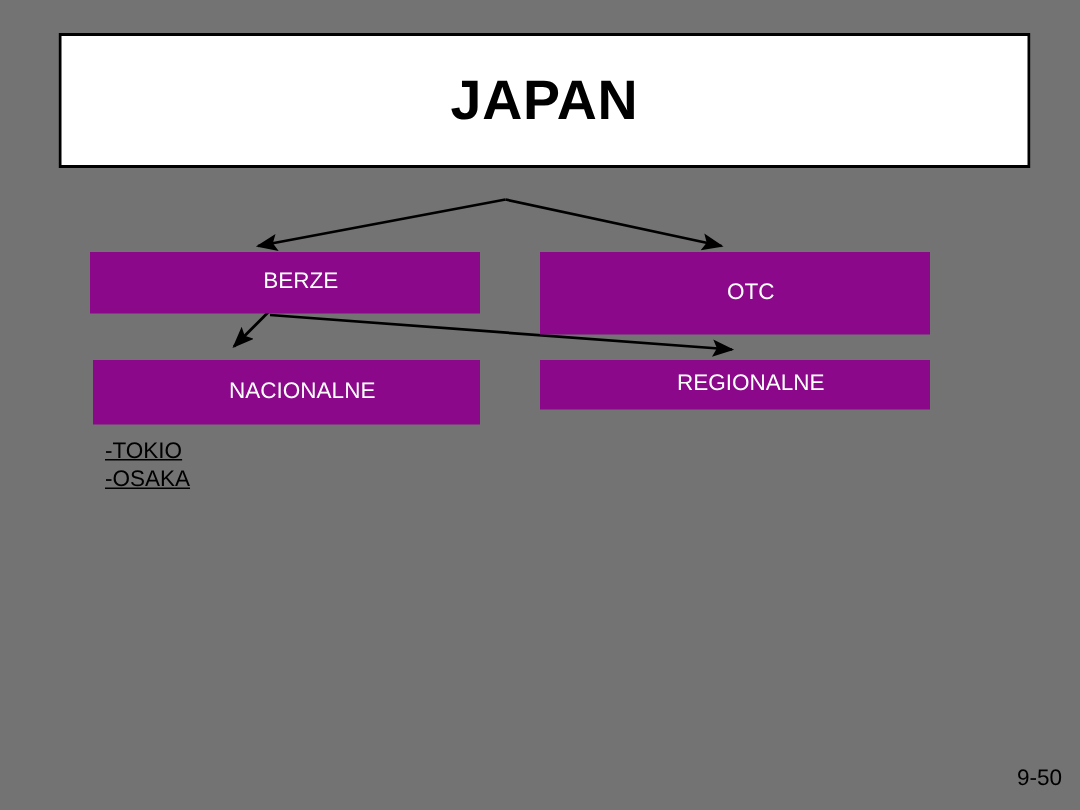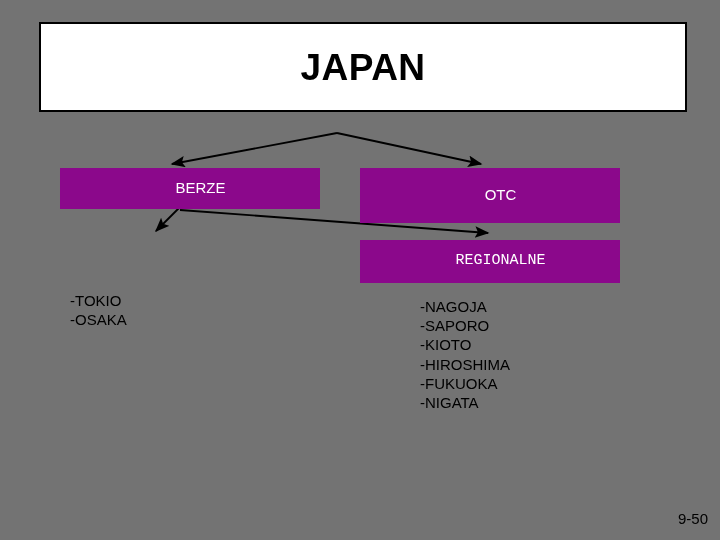--- a/index.html
+++ b/index.html
@@ -53,39 +53,40 @@
     align-items: center;
     justify-content: center;
     font-size: 15px;
     line-height: 1.1;
     box-sizing: border-box;
     padding-left: 21px;
   }
   #box-berze      { left: 60px;  top: 168px; width: 260px; height: 41px; }
   #box-otc        { left: 360px; top: 168px; width: 260px; height: 55px; }
   #box-nacionalne { left: 62px;  top: 240px; width: 258px; height: 43px; }
-  #box-regionalne { left: 360px; top: 240px; width: 260px; height: 43px; font-family: Liberation Mono, monospace; }
+  #box-regionalne { left: 360px; top: 240px; width: 260px; height: 33px; }
 
   
   #arrows {
     position: absolute;
     left: 0;
     top: 0;
     width: 720px;
     height: 540px;
     pointer-events: none;
   }
 
   
   .city-list {
     position: absolute;
     font-size: 15px;
     color: #000000;
     line-height: 1.28;
     white-space: pre-line;
+    text-decoration: underline;
   }
   #cities-left  { left: 70px;  top: 291px; }
   #cities-right { left: 420px; top: 297px; }
 
   
   #page-number {
     position: absolute;
     left: 668px;
     top: 510px;
     width: 40px;
@@ -120,30 +121,27 @@
   </svg>
 
   <div class="pbox" id="box-berze">
     <span>BERZE</span>
   </div>
 
   <div class="pbox" id="box-otc">
     <span>OTC</span>
   </div>
 
+  <div class="pbox" id="box-nacionalne">
+    <span>NACIONALNE</span>
+  </div>
 
   <div class="pbox" id="box-regionalne">
     <span>REGIONALNE</span>
   </div>
 
   <div class="city-list" id="cities-left">-TOKIO
 -OSAKA</div>
 
-  <div class="city-list" id="cities-right">-NAGOJA
--SAPORO
--KIOTO
--HIROSHIMA
--FUKUOKA
--NIGATA</div>
 
   <div id="page-number">9-50</div>
 
 </div>
 
 </body></html>

